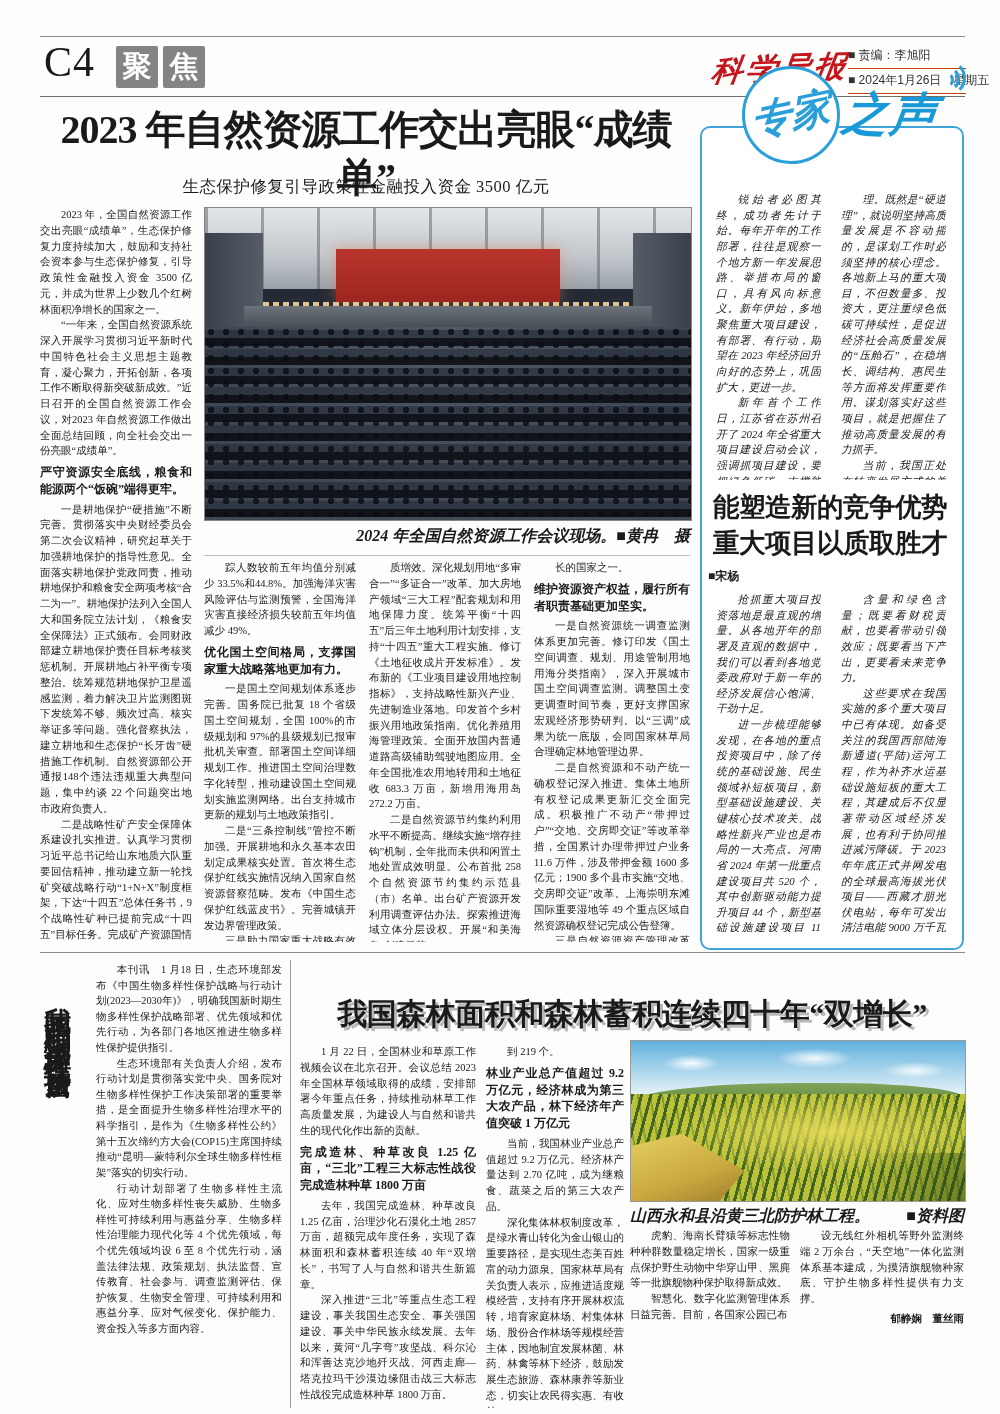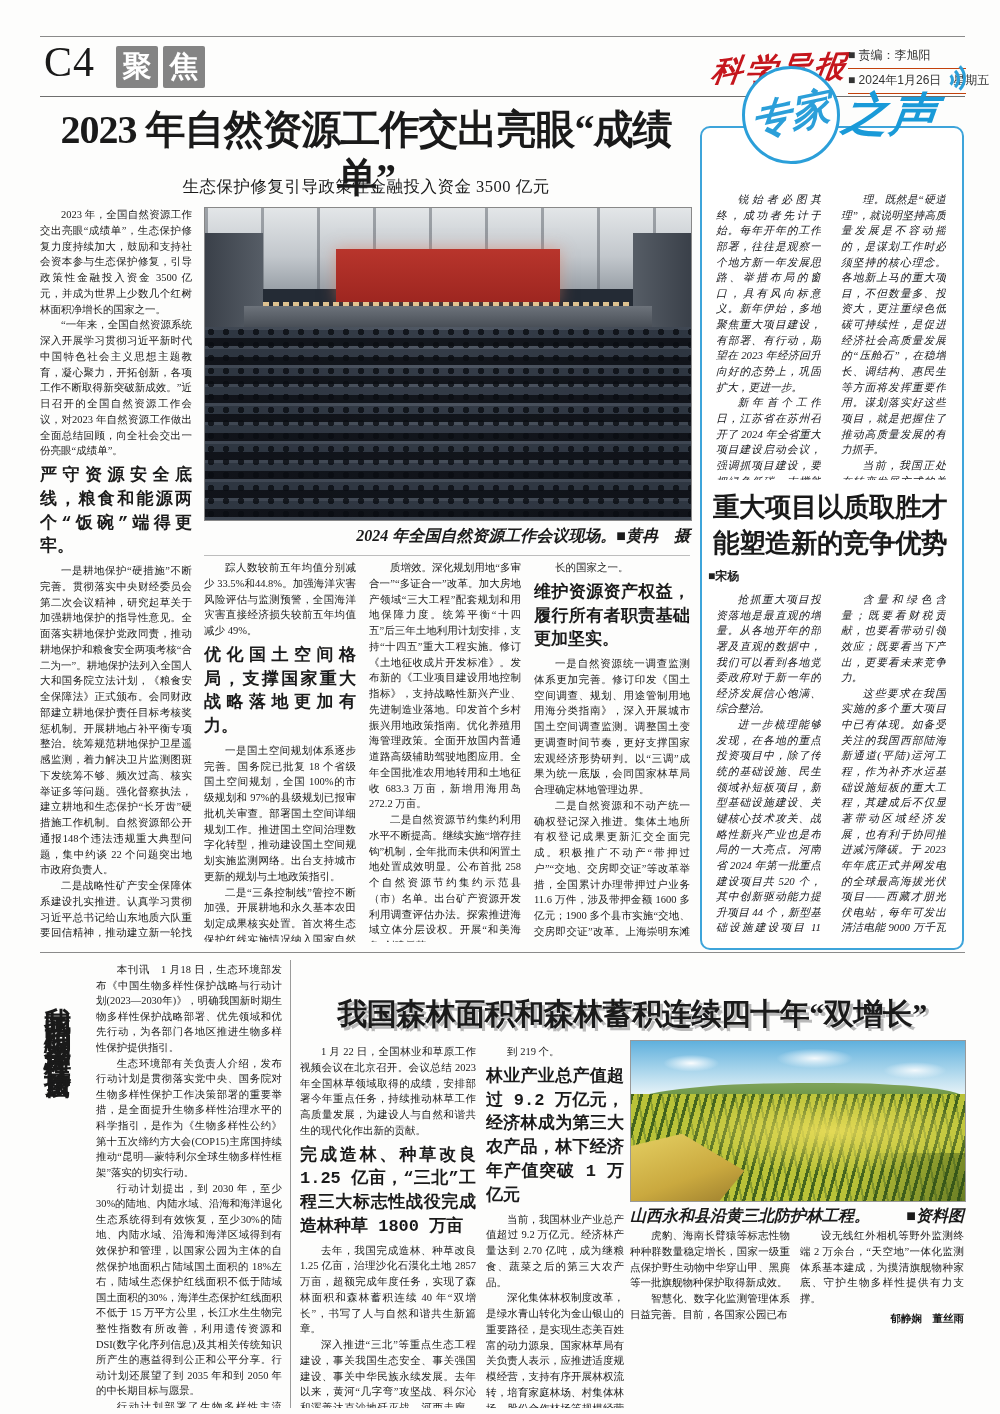--- a/index.html
+++ b/index.html
@@ -15,21 +15,21 @@
                font-family:"Liberation Sans","DejaVu Sans",sans-serif;font-weight:bold;font-size:29px;margin-right:5px;border-radius:2px;}
   .masthead{font-size:31px;font-weight:bold;color:#c5161d;transform:skewX(-10deg) rotate(-2deg);letter-spacing:3px;font-style:italic;}
   .credit-line{width:118px;font-size:12px;color:#333;border-bottom:1px solid #c2410c;padding:3px 0 4px 0;
                font-family:"Liberation Sans","DejaVu Sans",sans-serif;white-space:nowrap;}
 
   
   .main-headline{width:652px;text-align:center;font-size:40px;font-weight:bold;letter-spacing:-1px;line-height:1.2;}
   .main-subtitle{width:652px;text-align:center;font-size:16.5px;letter-spacing:.5px;}
   .colbox{overflow:hidden;font-size:10.5px;line-height:1.5;text-align:justify;}
   .para{margin:0;text-indent:2em;}
-  .subhead{margin:5px 0 4px 0;text-indent:0;font-family:Liberation Mono, monospace;font-weight:bold;font-size:17px;line-height:1.4;}
+  .subhead{margin:5px 0 4px 0;text-indent:0;font-family:Liberation Serif, serif;font-weight:bold;font-size:12px;line-height:1.4;}
   .author-line{margin:4px 0 0 0;text-indent:0;text-align:right;font-weight:bold;}
   .photo-caption{font-size:16px;font-weight:bold;font-style:italic;text-align:right;border-bottom:1px solid #bdbdbd;padding-bottom:8px;}
 
   
   .conf{background:#242b35;overflow:hidden;border:1px solid #888;}
   .conf-ceiling{position:absolute;left:0;top:0;width:100%;height:26%;
       background:linear-gradient(#e3e6e8,#c2c7cc 60%,#9aa1a8);}
   .conf-beams{position:absolute;left:0;top:0;width:100%;height:26%;
       background:repeating-linear-gradient(90deg,rgba(90,96,104,.5) 0 3px,transparent 3px 56px);}
   .conf-screen{position:absolute;left:27%;top:13%;width:46%;height:17%;
@@ -168,46 +168,45 @@
         <p class="para">锐始者必图其终，成功者先计于始。每年开年的工作部署，往往是观察一个地方新一年发展思路、举措布局的窗口，具有风向标意义。新年伊始，多地聚焦重大项目建设，有部署、有行动，期望在 2023 年经济回升向好的态势上，巩固扩大，更进一步。</p>
         <p class="para">新年首个工作日，江苏省在苏州召开了 2024 年全省重大项目建设启动会议，强调抓项目建设，要把绿色低碳、支撑能力、项目可持续性作为前提。同一天，陕西省一季度重点项目正式开工建设，省市级重点项目共 572 个、总投资 3100 多亿元。安徽省举行今年第一批重大项目开工动员会，开工重大项目 460 个，总投资近 4900 亿元。北京、福建、上海、湖南等地也在近日完成了 2024 年首批重点项目开工。</p>
       </div>
     <div class="ev-col">
         <p class="para">理。既然是“硬道理”，就说明坚持高质量发展是不容动摇的，是谋划工作时必须坚持的核心理念。各地新上马的重大项目，不但数量多、投资大，更注重绿色低碳可持续性，是促进经济社会高质量发展的“压舱石”，在稳增长、调结构、惠民生等方面将发挥重要作用。谋划落实好这些项目，就是把握住了推动高质量发展的有力抓手。</p>
         <p class="para">当前，我国正处在转变发展方式的关键阶段，劳动力成本上升、资源环境约束增大、粗放的发展方式难以为继。各地要认清形势，坚决遏制高耗能、高排放、低水平项目盲目上马；对于传统产业，要加快淘汰落后产能，调整结构、优化供应链；对于新兴产业，则需要加快培育和发展，提高产业的核心竞争力和附加值。上马新项目，既要看数量，也要看质量和效益；既要看体量，也要看科技</p>
       </div>
   </div>
 
   <div class="abs ev-headline" style="left:708px;top:490px;width:244px;">
+    <div>能塑造新的竞争优势</div>
     <div>重大项目以质取胜才</div>
-    <div>能塑造新的竞争优势</div>
   </div>
   <div class="abs ev-author" style="left:708px;top:568px;width:244px;">■宋杨</div>
 
   <div class="abs ev-cols ev-text" style="left:716px;top:592px;width:230px;height:340px;">
     <div class="ev-col">
-        <p class="para">抢抓重大项目投资落地是最直观的增量。从各地开年的部署及直观的数据中，我们可以看到各地党委政府对于新一年的经济发展信心饱满、综合整治。</p>
+        <p class="para">抢抓重大项目投资落地是最直观的增量。从各地开年的部署及直观的数据中，我们可以看到各地党委政府对于新一年的经济发展信心饱满、干劲十足。</p>
         <p class="para">进一步梳理能够发现，在各地的重点投资项目中，除了传统的基础设施、民生领域补短板项目，新型基础设施建设、关键核心技术攻关、战略性新兴产业也是布局的一大亮点。河南省 2024 年第一批重点建设项目共 520 个，其中创新驱动能力提升项目 44 个，新型基础设施建设项目 11 个，产业专项发展项目 386 个，三者占到项目总数的 85%。福建厦门集中开工的 63 个新年“开门红”重大项目，涉及新能源、新材料、生物医药、海洋经济等行业项目达到 25 个、总投资 530 亿元。可以说，抓好这些重点项目建设，对于推动当地产业转型升级，促进经济高质量发展，将发挥重要作用。</p>
       </div>
     <div class="ev-col">
         <p class="para">含量和绿色含量；既要看财税贡献，也要看带动引领效应；既要看当下产出，更要看未来竞争力。</p>
         <p class="para">这些要求在我国实施的多个重大项目中已有体现。如备受关注的我国西部陆海新通道(平陆)运河工程，作为补齐水运基础设施短板的重大工程，其建成后不仅显著带动区域经济发展，也有利于协同推进减污降碳。于 2023 年年底正式并网发电的全球最高海拔光伏项目——西藏才朋光伏电站，每年可发出清洁电能 9000 万千瓦时，减排二氧化碳 9.2 万吨，相当于在青藏高原种植了 330 万棵树木，对于我国实现“双碳”目标具有重要意义。</p>
       </div>
   </div>
 
   <div class="abs hrule" style="left:40px;top:952px;width:925px;"></div>
 
   <div class="abs vert-title" style="left:42px;top:986px;height:420px;">
     <span>我国明确生物多样性保护</span><span class="small">『路线图』</span>
   </div>
 
   <div class="abs colbox" style="left:96px;top:962px;width:186px;height:446px;font-size:10.4px;">
       <p class="para">本刊讯　1 月18 日，生态环境部发布《中国生物多样性保护战略与行动计划(2023—2030年)》，明确我国新时期生物多样性保护战略部署、优先领域和优先行动，为各部门各地区推进生物多样性保护提供指引。</p>
       <p class="para">生态环境部有关负责人介绍，发布行动计划是贯彻落实党中央、国务院对生物多样性保护工作决策部署的重要举措，是全面提升生物多样性治理水平的科学指引，是作为《生物多样性公约》第十五次缔约方大会(COP15)主席国持续推动“昆明—蒙特利尔全球生物多样性框架”落实的切实行动。</p>
-      <p class="para">行动计划提出，到 2030 年，至少 30%的陆地、内陆水域、沿海和海洋退化生态系统得到有效恢复，至少30%的陆地、内陆水域、沿海和海洋区域得到有效保护和管理，以国家公园为主体的自然保护地面积占陆域国土面积的 18%左右，陆域生态保护红线面积不低于陆域国土面积的30%，海洋生态保护红线面积不低于 15 万平方公里，长江水生生物完整性指数有所改善，利用遗传资源和DSI(数字化序列信息)及其相关传统知识所产生的惠益得到公正和公平分享。行动计划还展望了到 2035 年和到 2050 年的中长期目标与愿景。</p>
       <p class="para">行动计划部署了生物多样性主流化、应对生物多样性丧失威胁、生物多样性可持续利用与惠益分享、生物多样性治理能力现代化等 4 个优先领域，每个优先领域均设 6 至 8 个优先行动，涵盖法律法规、政策规划、执法监督、宣传教育、社会参与、调查监测评估、保护恢复、生物安全管理、可持续利用和惠益分享、应对气候变化、保护能力、资金投入等多方面内容。</p>
     </div>
 
   <div class="abs vrule" style="left:290px;top:960px;height:448px;"></div>
 
   <div class="abs forest-headline" style="left:300px;top:994px;width:664px;">我国森林面积和森林蓄积连续四十年“双增长”</div>
 
   <div class="abs forest-photo" style="left:630px;top:1040px;width:334px;height:160px;">
     <div class="fp-sky"></div>
     <div class="fp-clouds"></div>

